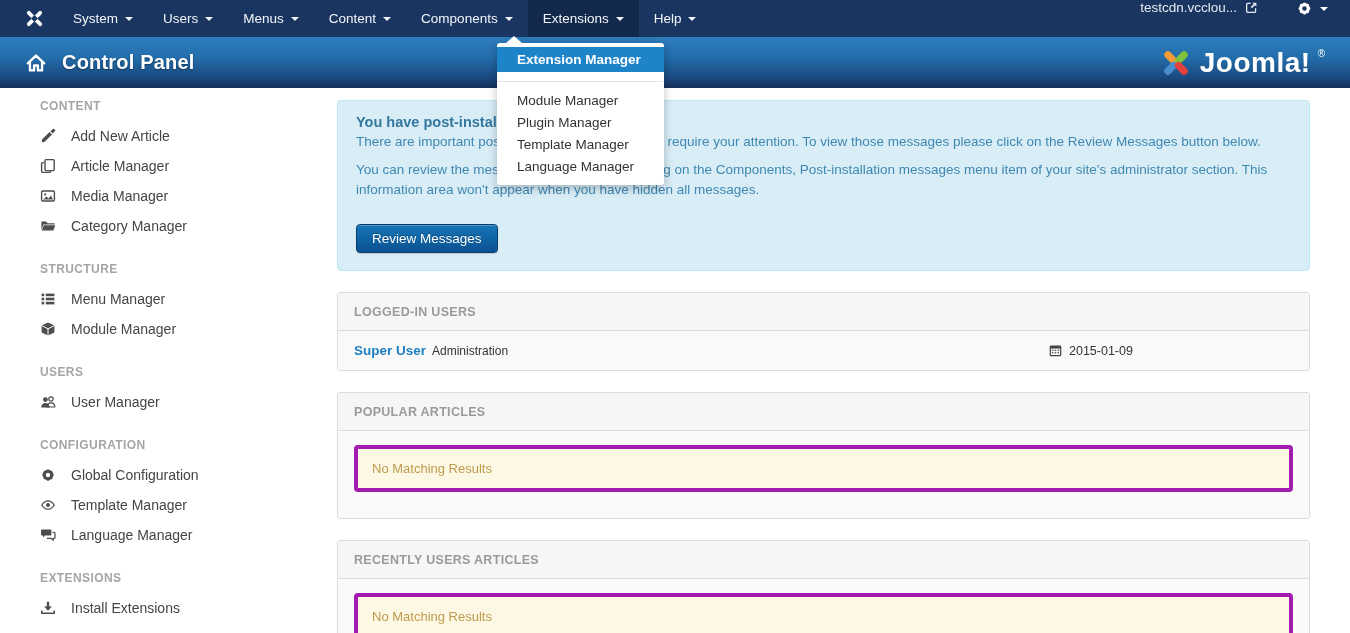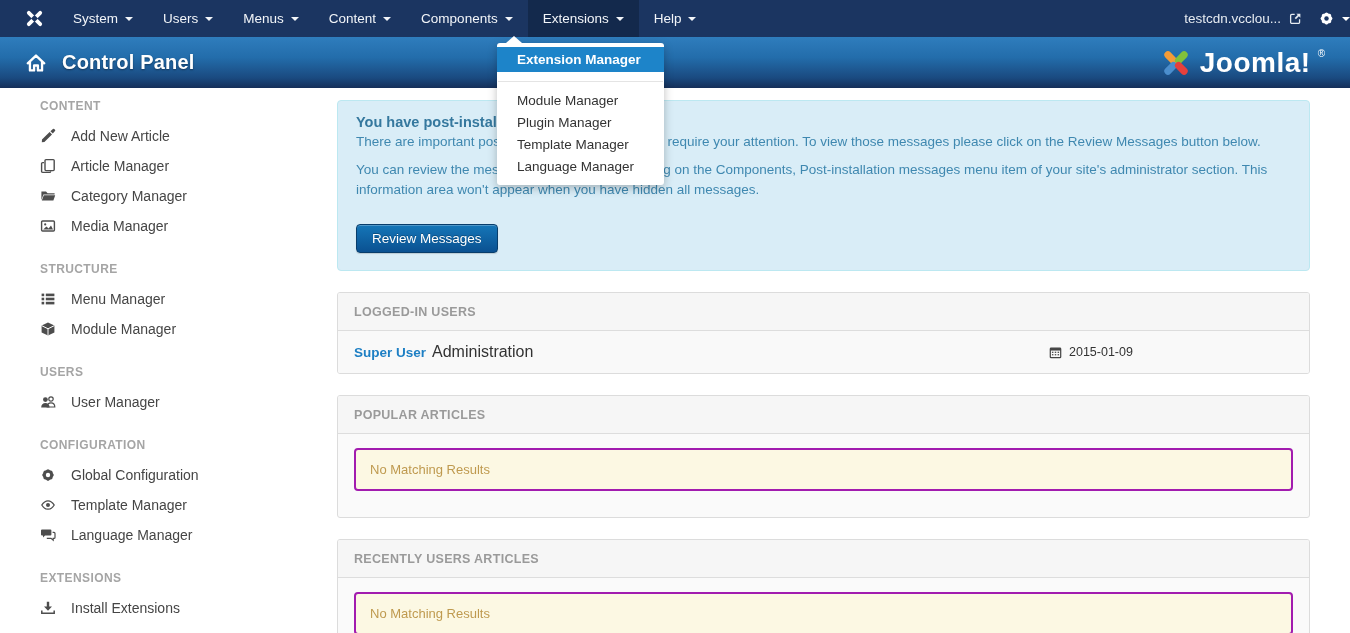--- a/index.html
+++ b/index.html
@@ -8,21 +8,21 @@
 
   
   .topbar { position:absolute; top:0; left:0; right:0; height:37px; background:#1b3561;
             display:flex; align-items:stretch; color:#fff; z-index:30; }
   .brand { display:flex; align-items:center; padding:0 14px 0 25px; }
   .nav-item { display:flex; align-items:center; gap:7px; padding:0 15px; font-size:13.5px;
               color:#f2f5f9; cursor:pointer; white-space:nowrap; }
   .nav-item.active { background:#13294c; }
   .caret { width:0; height:0; border-left:4px solid transparent; border-right:4px solid transparent;
            border-top:4px solid currentColor; display:inline-block; }
-  .topbar-right { margin-left:auto; display:flex; align-items:center; gap:16px; }
+  .topbar-right { margin-left:auto; display:flex; align-items:flex-start; gap:38px; padding-right:22px; }
   .site-link { display:flex; align-items:center; gap:8px; font-size:13.5px; color:#e6ebf1; cursor:pointer; }
   .gear-menu { display:flex; align-items:center; gap:7px; cursor:pointer; color:#fff; }
 
   
   .titlebar { position:absolute; top:37px; left:0; right:0; height:51px;
               background:linear-gradient(180deg,#2f7dbd 0%, #236dab 40%, #1a4a80 80%, #152f59 100%);
               display:flex; align-items:center; padding:0 25px; color:#fff; z-index:10; }
   .page-title { font-size:20px; margin-left:15px; text-shadow:0 1px 2px rgba(0,0,0,.4); letter-spacing:.2px; }
   .logo { margin-left:auto; display:flex; align-items:flex-start; gap:7px; cursor:default; }
   .logo-text { font-size:28px; font-weight:600; letter-spacing:.5px; line-height:34px; }
@@ -57,25 +57,25 @@
   .btn-primary { display:inline-block; margin-top:24px; background:linear-gradient(180deg,#1576b8,#0a5191);
                  border:1px solid #083d6b; border-radius:4px; color:#fff; font-size:13.5px;
                  padding:6px 15px; cursor:pointer; box-shadow:inset 0 1px 0 rgba(255,255,255,.25), 0 1px 1px rgba(0,0,0,.15);
                  text-shadow:0 -1px 0 rgba(0,0,0,.25); font-family:inherit; }
 
   .panel { border:1px solid #dcdcdc; border-radius:3px; margin-top:21px; background:#fafafa; overflow:hidden; }
   .panel-head { padding:12px 16px 11px; font-size:12.5px; font-weight:bold; color:#9a9a9a;
                 letter-spacing:.3px; background:#f6f6f6; border-bottom:1px solid #ddd; }
   .user-row { position:relative; display:flex; align-items:center; padding:12px 16px; background:#f9f9f9; }
   .user-name { color:#1d7fc4; font-weight:bold; font-size:13.5px; cursor:pointer; }
-  .user-loc { font-size:16px; color:#333; margin-left:6px; }
+  .user-loc { font-size:12px; color:#333; margin-left:6px; }
   .user-date { position:absolute; left:711px; display:flex; align-items:center; gap:7px;
                font-size:12.5px; color:#333; }
   .panel-body { padding:14px 16px 26px; }
-  .alert-warning { background:#fcf8e3; border:2px solid #a21caf; border-radius:4px;
+  .alert-warning { background:#fcf8e3; border:4px solid #a21caf; border-radius:4px;
                    color:#bf9a4f; font-size:13px; padding:12px 14px; }
 </style>
 </head>
 <body>
 
 <div class="screen">
 
   <nav class="topbar">
     <span class="brand">
       <svg width="19" height="19" viewBox="0 0 16 16">
@@ -163,32 +163,32 @@
     </div>
     <div class="side-item">
       <svg width="16" height="16" viewBox="0 0 16 16">
         <rect x="5" y="1.6" width="9.2" height="11" rx="1" fill="none" stroke="currentColor" stroke-width="1.4"></rect>
         <path d="M4 4.6 H2.6 A1 1 0 0 0 1.6 5.6 V13.4 A1 1 0 0 0 2.6 14.4 H9.6 A1 1 0 0 0 10.6 13.4 V13.2" fill="none" stroke="currentColor" stroke-width="1.4"></path>
       </svg>
       <span>Article Manager</span>
     </div>
     <div class="side-item">
       <svg width="16" height="16" viewBox="0 0 16 16">
-        <path d="M1.4 3.4 H6 L7.6 5.2 H14.6 V6.4 H3.4 L1.4 12 Z" fill="currentColor"></path>
-        <path d="M3.8 7.2 H15.2 L13.4 12.6 H1.8 Z" fill="currentColor"></path>
-      </svg>
-      <span>Category Manager</span>
-    </div>
-    <div class="side-item">
-      <svg width="16" height="16" viewBox="0 0 16 16">
         <rect x="1.6" y="3" width="12.8" height="10" rx="1" fill="none" stroke="currentColor" stroke-width="1.4"></rect>
         <circle cx="5.2" cy="6.4" r="1.1" fill="currentColor"></circle>
         <path d="M3.2 11.4 L6.4 8.6 L8.6 10.4 L11 7.6 L13 11.4 Z" fill="currentColor"></path>
       </svg>
       <span>Media Manager</span>
+    </div>
+    <div class="side-item">
+      <svg width="16" height="16" viewBox="0 0 16 16">
+        <path d="M1.4 3.4 H6 L7.6 5.2 H14.6 V6.4 H3.4 L1.4 12 Z" fill="currentColor"></path>
+        <path d="M3.8 7.2 H15.2 L13.4 12.6 H1.8 Z" fill="currentColor"></path>
+      </svg>
+      <span>Category Manager</span>
     </div>
 
     <div class="side-section-title">STRUCTURE</div>
     <div class="side-item">
       <svg width="16" height="16" viewBox="0 0 16 16">
         <rect x="1.6" y="2.6" width="2.6" height="2.6" fill="currentColor"></rect>
           <rect x="5.8" y="2.6" width="8.6" height="2.6" fill="currentColor"></rect>
         <rect x="1.6" y="6.7" width="2.6" height="2.6" fill="currentColor"></rect>
           <rect x="5.8" y="6.7" width="8.6" height="2.6" fill="currentColor"></rect>
         <rect x="1.6" y="10.8" width="2.6" height="2.6" fill="currentColor"></rect>

